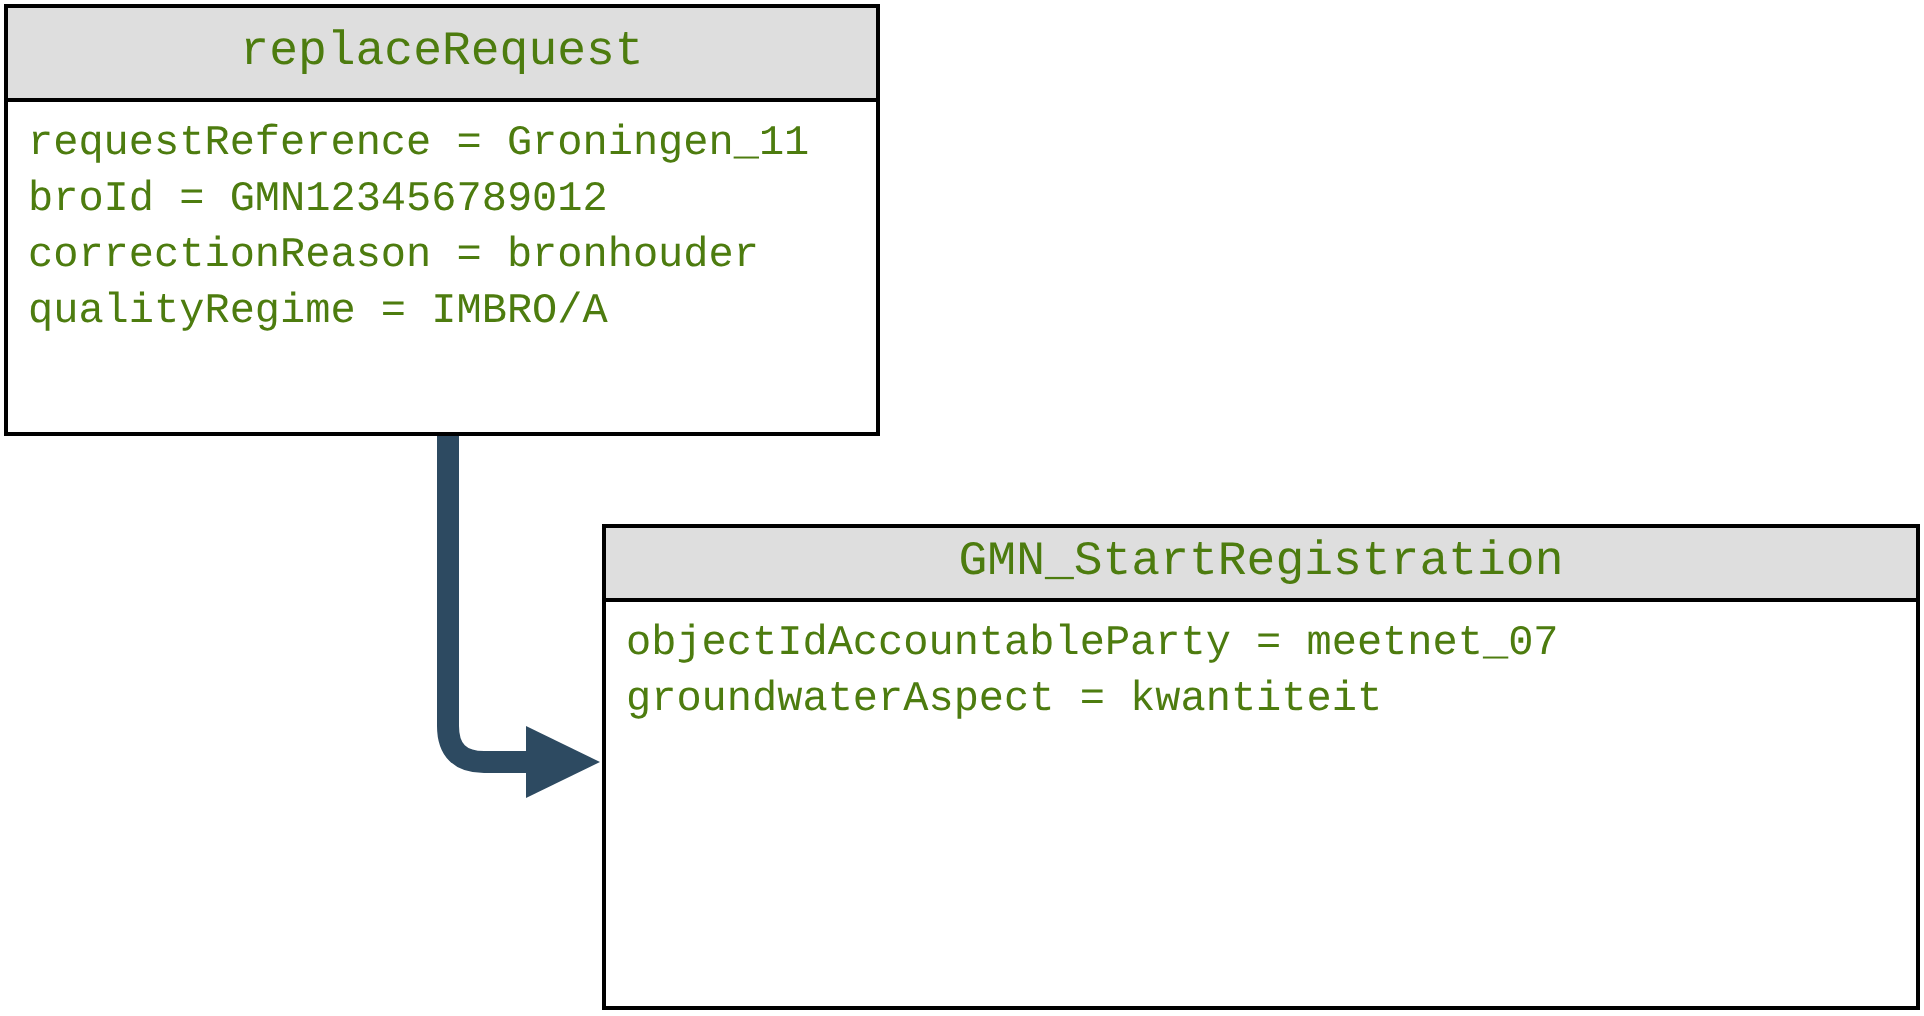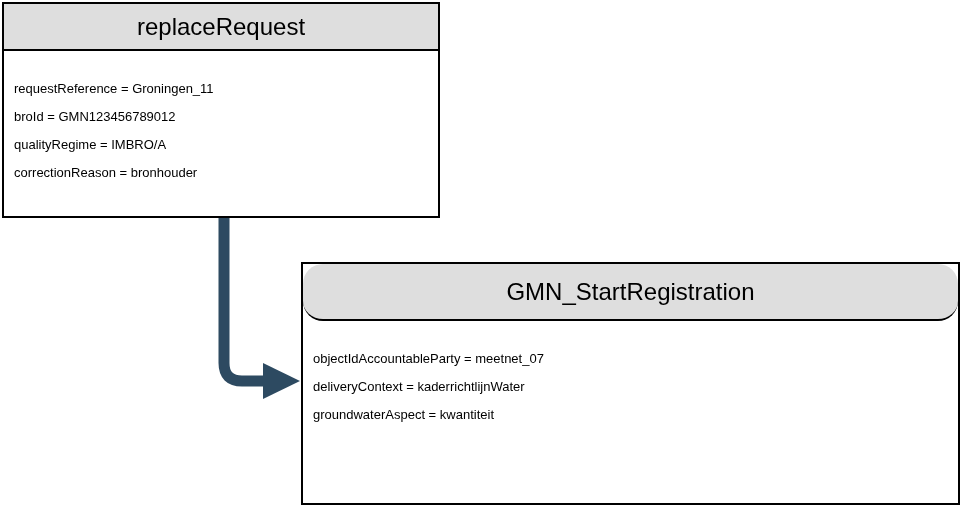--- a/index.html
+++ b/index.html
@@ -5,22 +5,22 @@
   html, body {
     margin: 0;
     padding: 0;
     background: #ffffff;
   }
   .canvas {
     position: relative;
     width: 962px;
     height: 508px;
     background: #ffffff;
-    font-family: Liberation Sans, sans-serif;
-    color: #000000;
+    font-family: Liberation Mono, monospace;
+    color: #4d7c0f;
     overflow: hidden;
   }
   .uml-box {
     position: absolute;
     border: 2px solid #000000;
     background: #ffffff;
     box-sizing: border-box;
   }
   .box1 {
     left: 2px;
@@ -38,24 +38,24 @@
     background: var(--header-bg, #dedede);
     border-bottom: 2px solid #000000;
     text-align: center;
     font-size: 24px;
     box-sizing: border-box;
     display: flex;
     align-items: center;
     justify-content: center;
   }
   .box1 .uml-header { height: 47px; }
-  .box2 .uml-header { height: 57px; border-radius: 20px; }
+  .box2 .uml-header { height: 37px; }
   .uml-body {
-    padding: 24px 10px;
-    font-size: 13px;
+    padding: 8px 10px;
+    font-size: 21px;
     line-height: 28px;
     white-space: nowrap;
   }
   .arrow-svg {
     position: absolute;
     left: 0;
     top: 0;
     width: 962px;
     height: 508px;
     pointer-events: none;
@@ -73,32 +73,31 @@
 </head>
 <body>
 
 <div class="canvas">
 
   <div class="uml-box box1">
     <div class="uml-header">replaceRequest</div>
     <div class="uml-body">
       <div class="attr-line">requestReference = Groningen_11</div>
       <div class="attr-line">broId = GMN123456789012</div>
+      <div class="attr-line">correctionReason = bronhouder</div>
       <div class="attr-line">qualityRegime = IMBRO/A</div>
-      <div class="attr-line">correctionReason = bronhouder</div>
     </div>
   </div>
 
   <svg class="arrow-svg" viewBox="0 0 962 508" aria-hidden="true">
     <path d="M 224 218 L 224 363 Q 224 381 242 381 L 264 381"></path>
     <polygon points="263,363 300,381 263,399"></polygon>
   </svg>
 
   <div class="uml-box box2">
     <div class="uml-header">GMN_StartRegistration</div>
     <div class="uml-body">
       <div class="attr-line">objectIdAccountableParty = meetnet_07</div>
-      <div class="attr-line">deliveryContext = kaderrichtlijnWater</div>
       <div class="attr-line">groundwaterAspect = kwantiteit</div>
     </div>
   </div>
 
 </div>
 
 </body></html>

